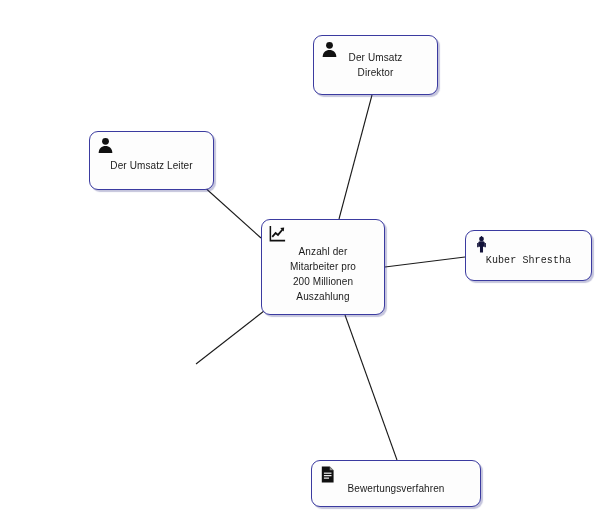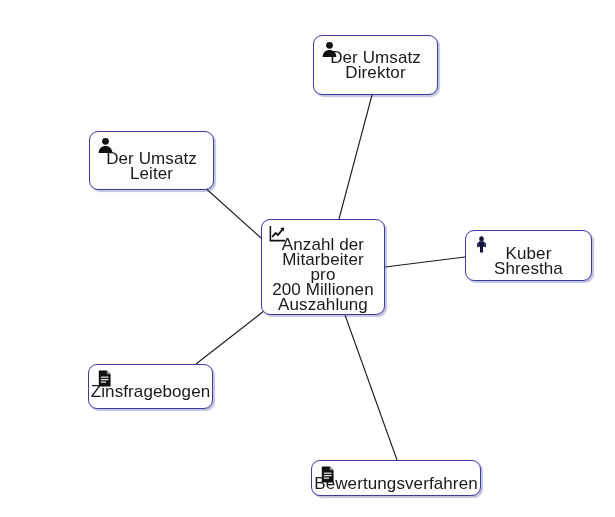--- a/index.html
+++ b/index.html
@@ -32,21 +32,21 @@
     background: #fdfdfd;
     border: 1.5px solid #3b3ba0;
     border-radius: 9px;
     box-shadow: 2px 2px 1px rgba(60, 60, 140, 0.30);
     display: flex;
     flex-direction: column;
     align-items: center;
     justify-content: center;
     text-align: center;
     color: #1b1b1b;
-    font-size: 17px;
+    font-size: 10px;
     line-height: 15px;
     z-index: 2;
   }
   .node-icon {
     position: absolute;
     left: 6px;
     top: 4px;
     width: 19px;
     height: 19px;
     display: block;
@@ -108,47 +108,35 @@
   <div class="node node-wide" style="left: 89px; top: 131px; width: 125px; height: 59px;">
     <span class="node-icon">
       <svg viewBox="0 0 20 20" width="19" height="19" xmlns="http://www.w3.org/2000/svg">
         <circle cx="10" cy="5.6" r="3.6" fill="#111111"></circle>
         <path d="M2.8 18 C2.8 12.6 6.1 10.4 10 10.4 C13.9 10.4 17.2 12.6 17.2 18 Z" fill="#111111"></path>
       </svg>
     </span>
     <span class="node-label">Der Umsatz Leiter</span>
   </div>
 
-  <div class="node node-wide" style="left: 465px; top: 230px; width: 127px; height: 51px;">
+  <div class="node node-wide" style="left: 465px; top: 230px; width: 127px; height: 51px; font-family: Liberation Mono, monospace;">
     <span class="node-icon">
       <svg viewBox="0 0 20 20" width="19" height="19" xmlns="http://www.w3.org/2000/svg">
         <circle cx="10" cy="4.2" r="2.5" fill="#13133a"></circle>
         <path d="M10 1.2 L10 2.2" stroke="#13133a" stroke-width="1.1"></path>
         <path d="M6.6 8.2 C6.6 7.1 7.8 6.6 10 6.6 C12.2 6.6 13.4 7.1 13.4 8.2 L13.4 12.4 L11.6 12.4 L11.6 18.4 L8.4 18.4 L8.4 12.4 L6.6 12.4 Z" fill="#13133a"></path>
         <path d="M5.4 8.4 L6.8 8.4 L6.8 13.0 L5.4 13.0 Z" fill="#13133a"></path>
         <path d="M13.2 8.4 L14.6 8.4 L14.6 13.0 L13.2 13.0 Z" fill="#13133a"></path>
       </svg>
     </span>
     <span class="node-label">Kuber Shrestha</span>
   </div>
 
-  <div class="node node-wide" style="left: 88px; top: 364px; width: 125px; height: 45px;">
-    <span class="node-icon">
-      <svg viewBox="0 0 20 20" width="19" height="19" xmlns="http://www.w3.org/2000/svg">
-        <path d="M4 1.6 L12.4 1.6 L16.4 5.6 L16.4 18.4 L4 18.4 Z" fill="#111111"></path>
-        <path d="M12.4 1.6 L12.4 5.6 L16.4 5.6 Z" fill="#8d8d8d"></path>
-        <rect x="6.2" y="8.0" width="8" height="1.2" fill="#ffffff"></rect>
-        <rect x="6.2" y="10.6" width="8" height="1.2" fill="#ffffff"></rect>
-        <rect x="6.2" y="13.2" width="5.4" height="1.2" fill="#ffffff"></rect>
-      </svg>
-    </span>
-    <span class="node-label">Zinsfragebogen</span>
-  </div>
 
-  <div class="node node-wide" style="left: 311px; top: 460px; width: 170px; height: 36px;">
+  <div class="node node-wide" style="left: 311px; top: 460px; width: 170px; height: 47px;">
     <span class="node-icon">
       <svg viewBox="0 0 20 20" width="19" height="19" xmlns="http://www.w3.org/2000/svg">
         <path d="M4 1.6 L12.4 1.6 L16.4 5.6 L16.4 18.4 L4 18.4 Z" fill="#111111"></path>
         <path d="M12.4 1.6 L12.4 5.6 L16.4 5.6 Z" fill="#8d8d8d"></path>
         <rect x="6.2" y="8.0" width="8" height="1.2" fill="#ffffff"></rect>
         <rect x="6.2" y="10.6" width="8" height="1.2" fill="#ffffff"></rect>
         <rect x="6.2" y="13.2" width="5.4" height="1.2" fill="#ffffff"></rect>
       </svg>
     </span>
     <span class="node-label">Bewertungsverfahren</span>

